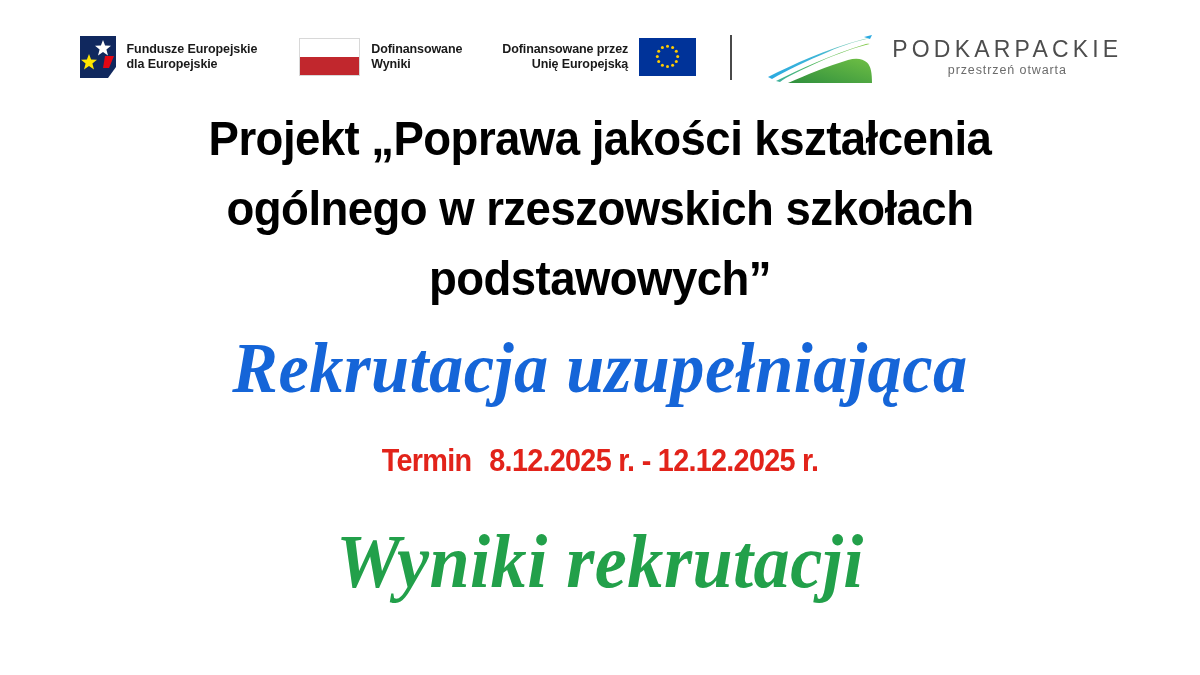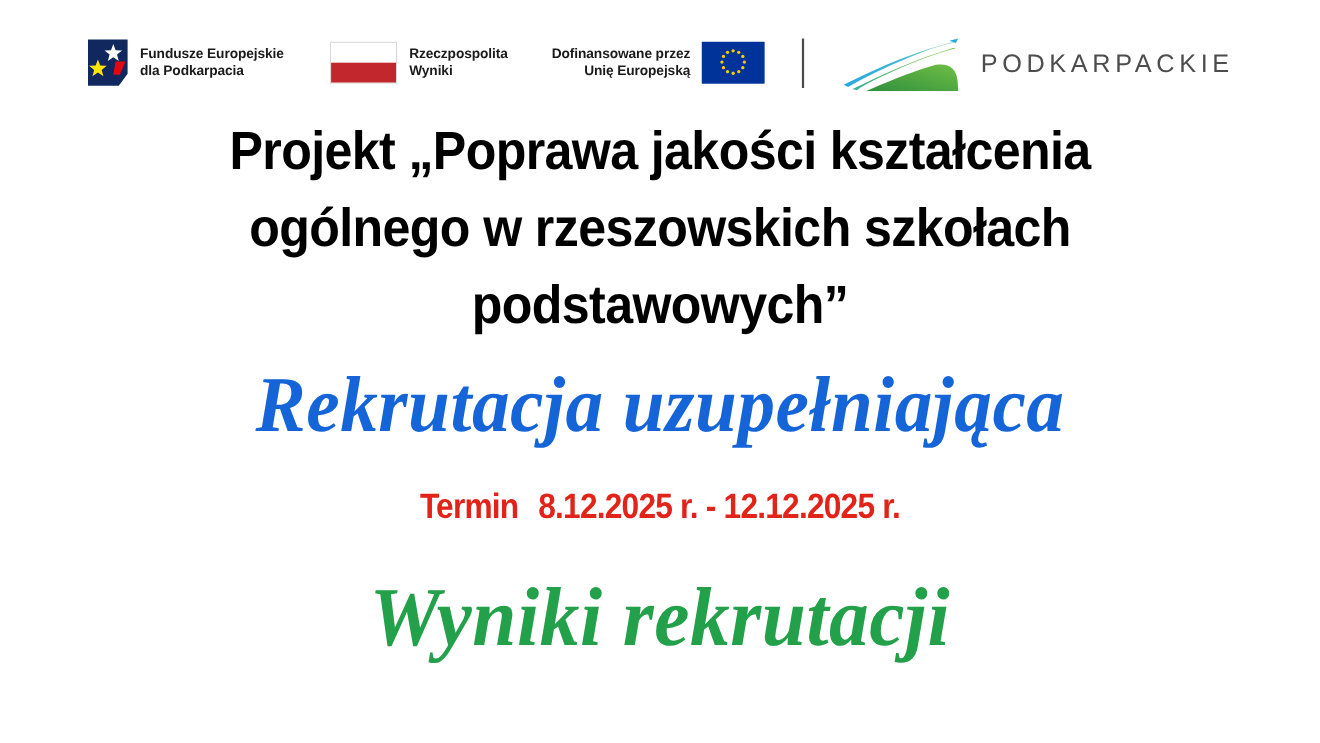--- a/index.html
+++ b/index.html
@@ -240,31 +240,31 @@
       <div class="fe-mark">
         <svg width="40" height="46" viewBox="0 0 40 46" xmlns="http://www.w3.org/2000/svg">
           <path d="M2 2 H38 V33 L30 44 H2 Z" fill="#10285e"></path>
           <polygon points="25,6 27.1,11.6 33,11.8 28.4,15.6 30,21.4 25,18 20,21.4 21.6,15.6 17,11.8 22.9,11.6" fill="#ffffff"></polygon>
           <polygon points="11,20 13.1,25.6 19,25.8 14.4,29.6 16,35.4 11,32 6,35.4 7.6,29.6 3,25.8 8.9,25.6" fill="#ffe500"></polygon>
           <path d="M27 22 L36 22 L31 34 L25 34 Z" fill="#e30613"></path>
         </svg>
       </div>
       <div class="fe-text">
         <span>Fundusze Europejskie</span><br>
-        <span>dla Podkarpacia</span>
+        <span>dla Europejskie</span>
       </div>
     </div>
 
     <div class="logo-block rp-logo">
       <div class="pl-flag">
         <div class="white"></div>
         <div class="red"></div>
       </div>
       <div class="rp-text">
-        <span>Rzeczpospolita</span><br>
+        <span>Dofinansowane</span><br>
         <span>Wyniki</span>
       </div>
     </div>
 
     <div class="logo-block eu-logo">
       <div class="eu-text">
         <span>Dofinansowane przez</span><br>
         <span>Unię Europejską</span>
       </div>
       <div class="eu-flag">
@@ -310,20 +310,21 @@
             </linearGradient>
           </defs>
           <path d="M2 46 C26 34 60 18 98 8 C100 7.4 102 7.2 103 7.6 C95 9 78 14 62 21 C42 29 20 40 6 48 Z" fill="url(#gBlue)"></path>
           <path d="M10 50 C34 38 64 24 100 13 C101.5 12.6 103 12.6 103.5 13 C92 15.6 72 22.5 54 30.5 C36 38.5 20 46 14 51 Z" fill="url(#gGreen)"></path>
           <path d="M22 52 C40 44 62 35 82 29 C90 26.6 97 27.6 101 31.5 C105 35.5 106 42 106 52 Z" fill="url(#gHill)"></path>
           <path d="M98 6 L106 4 L104 8 Z" fill="#2aa9e0"></path>
         </svg>
       </div>
       <div class="pk-text">
         <div class="pk-name">PODKARPACKIE</div>
+        <div class="pk-tag">przestrzeń otwarta</div>
       </div>
     </div>
 
   </div>
 
   <div class="headline">
     <span class="hl-line">Projekt „Poprawa jakości kształcenia</span>
     <span class="hl-line">ogólnego w rzeszowskich szkołach</span>
     <span class="hl-line">podstawowych”</span>
   </div>

